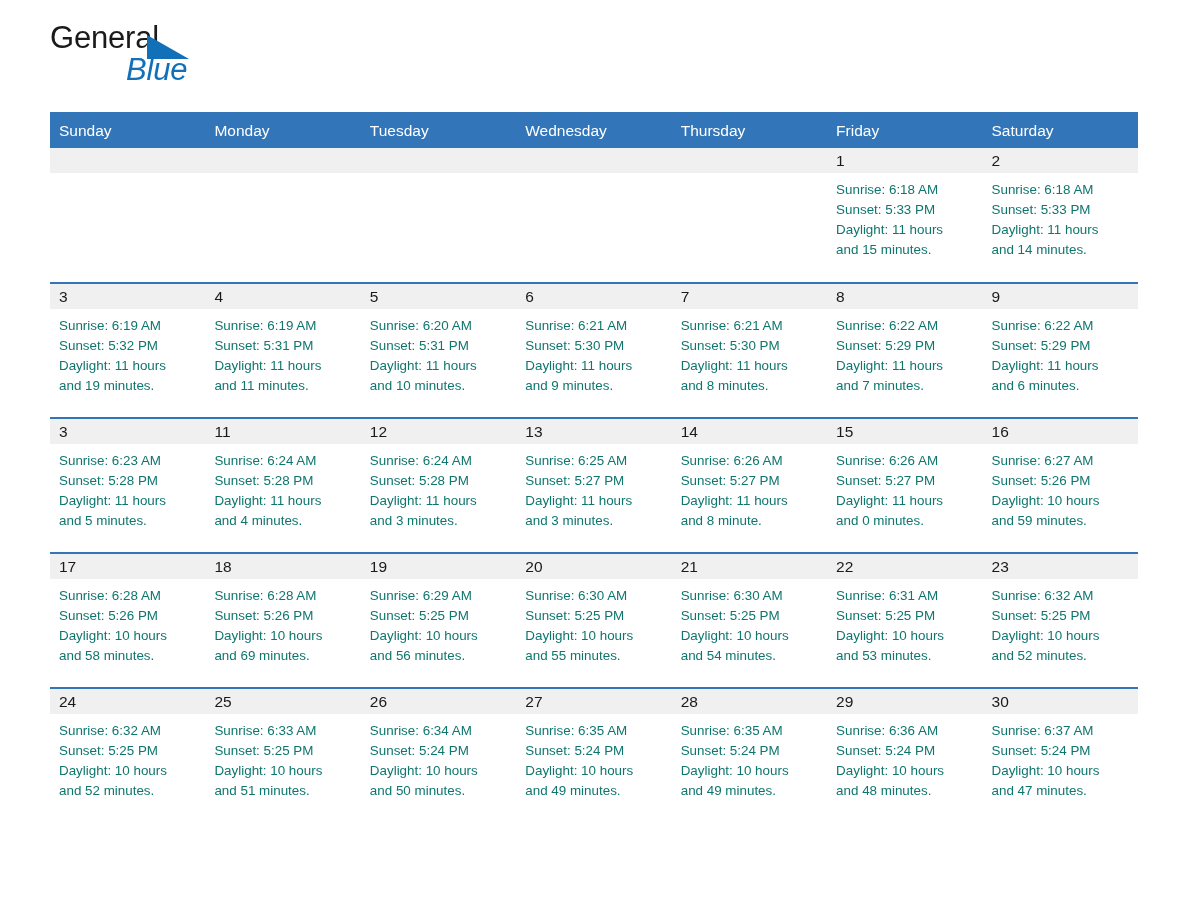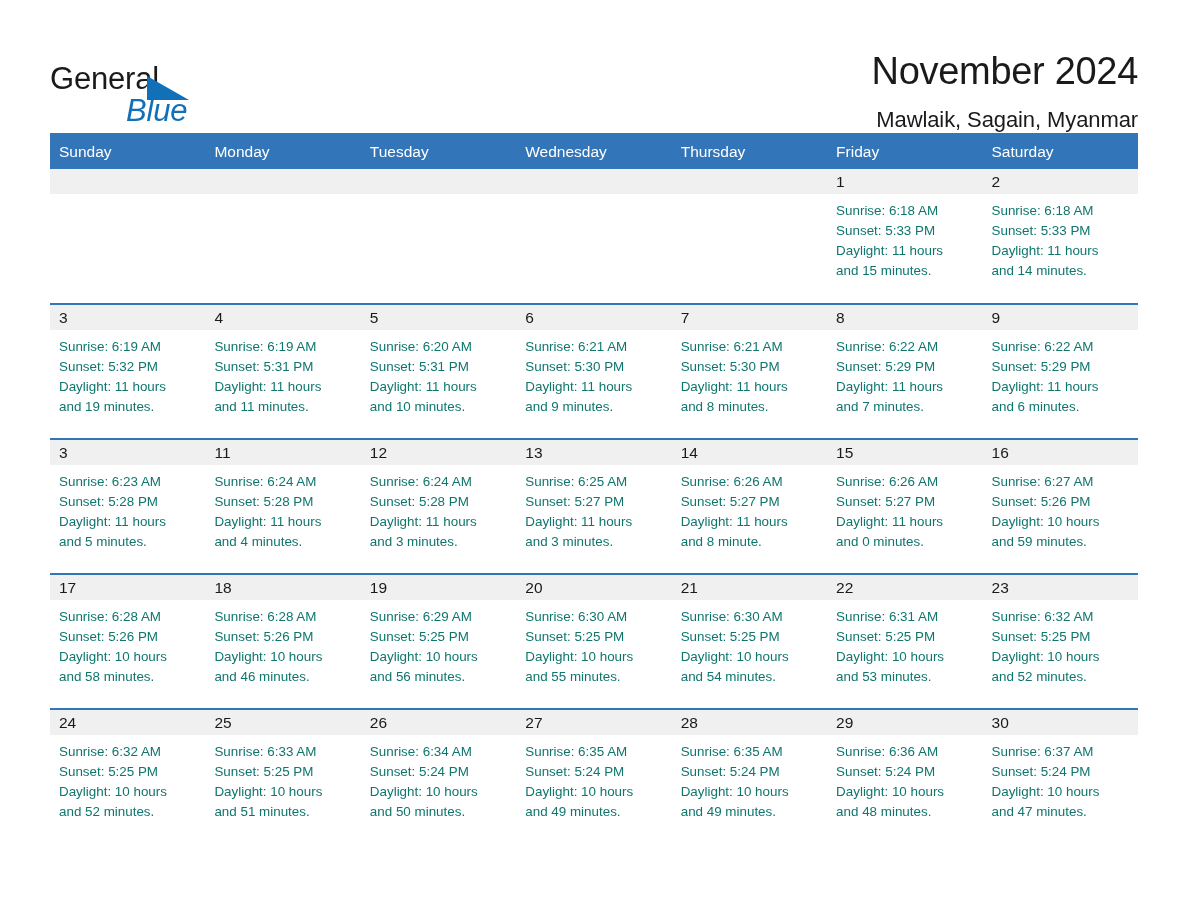--- a/index.html
+++ b/index.html
@@ -13,25 +13,24 @@
     position: relative;
     width: 1188px;
     height: 918px;
     background: #ffffff;
     padding: 0 50px;
   }
 
   
   .top {
     display: flex;
-    align-items: flex-end;
+    align-items: flex-start;
     justify-content: space-between;
     padding-top: 22px;
     height: 112px;
-    margin-top: 21px;
   }
   .logo {
     position: relative;
     width: 150px;
     height: 70px;
     line-height: 1;
   }
   .logo-general {
     font-size: 31px;
     color: #1a1a1a;
@@ -115,24 +114,20 @@
 </head>
 <body>
 
 <div class="page">
 
   <div class="top">
     <div class="logo">
       <span class="logo-general">General</span>
       <span class="logo-tri"></span>
       <span class="logo-blue">Blue</span>
-    </div>
-    <div class="titles">
-      <h1 class="cal-title">November 2024</h1>
-      <div class="cal-sub">Mawlaik, Sagain, Myanmar</div>
     </div>
   </div>
 
   <table class="cal">
     <thead>
       <tr>
         <th>Sunday</th>
         <th>Monday</th>
         <th>Tuesday</th>
         <th>Wednesday</th>
@@ -316,21 +311,21 @@
               <div>Daylight: 10 hours</div>
               <div>and 58 minutes.</div>
             </div>
           </td>
           <td>
             <div class="daynum-band">18</div>
             <div class="cellinfo">
               <div>Sunrise: 6:28 AM</div>
               <div>Sunset: 5:26 PM</div>
               <div>Daylight: 10 hours</div>
-              <div>and 46 minutes.</div>
+              <div>and 69 minutes.</div>
             </div>
           </td>
           <td>
             <div class="daynum-band">19</div>
             <div class="cellinfo">
               <div>Sunrise: 6:29 AM</div>
               <div>Sunset: 5:25 PM</div>
               <div>Daylight: 10 hours</div>
               <div>and 56 minutes.</div>
             </div>

